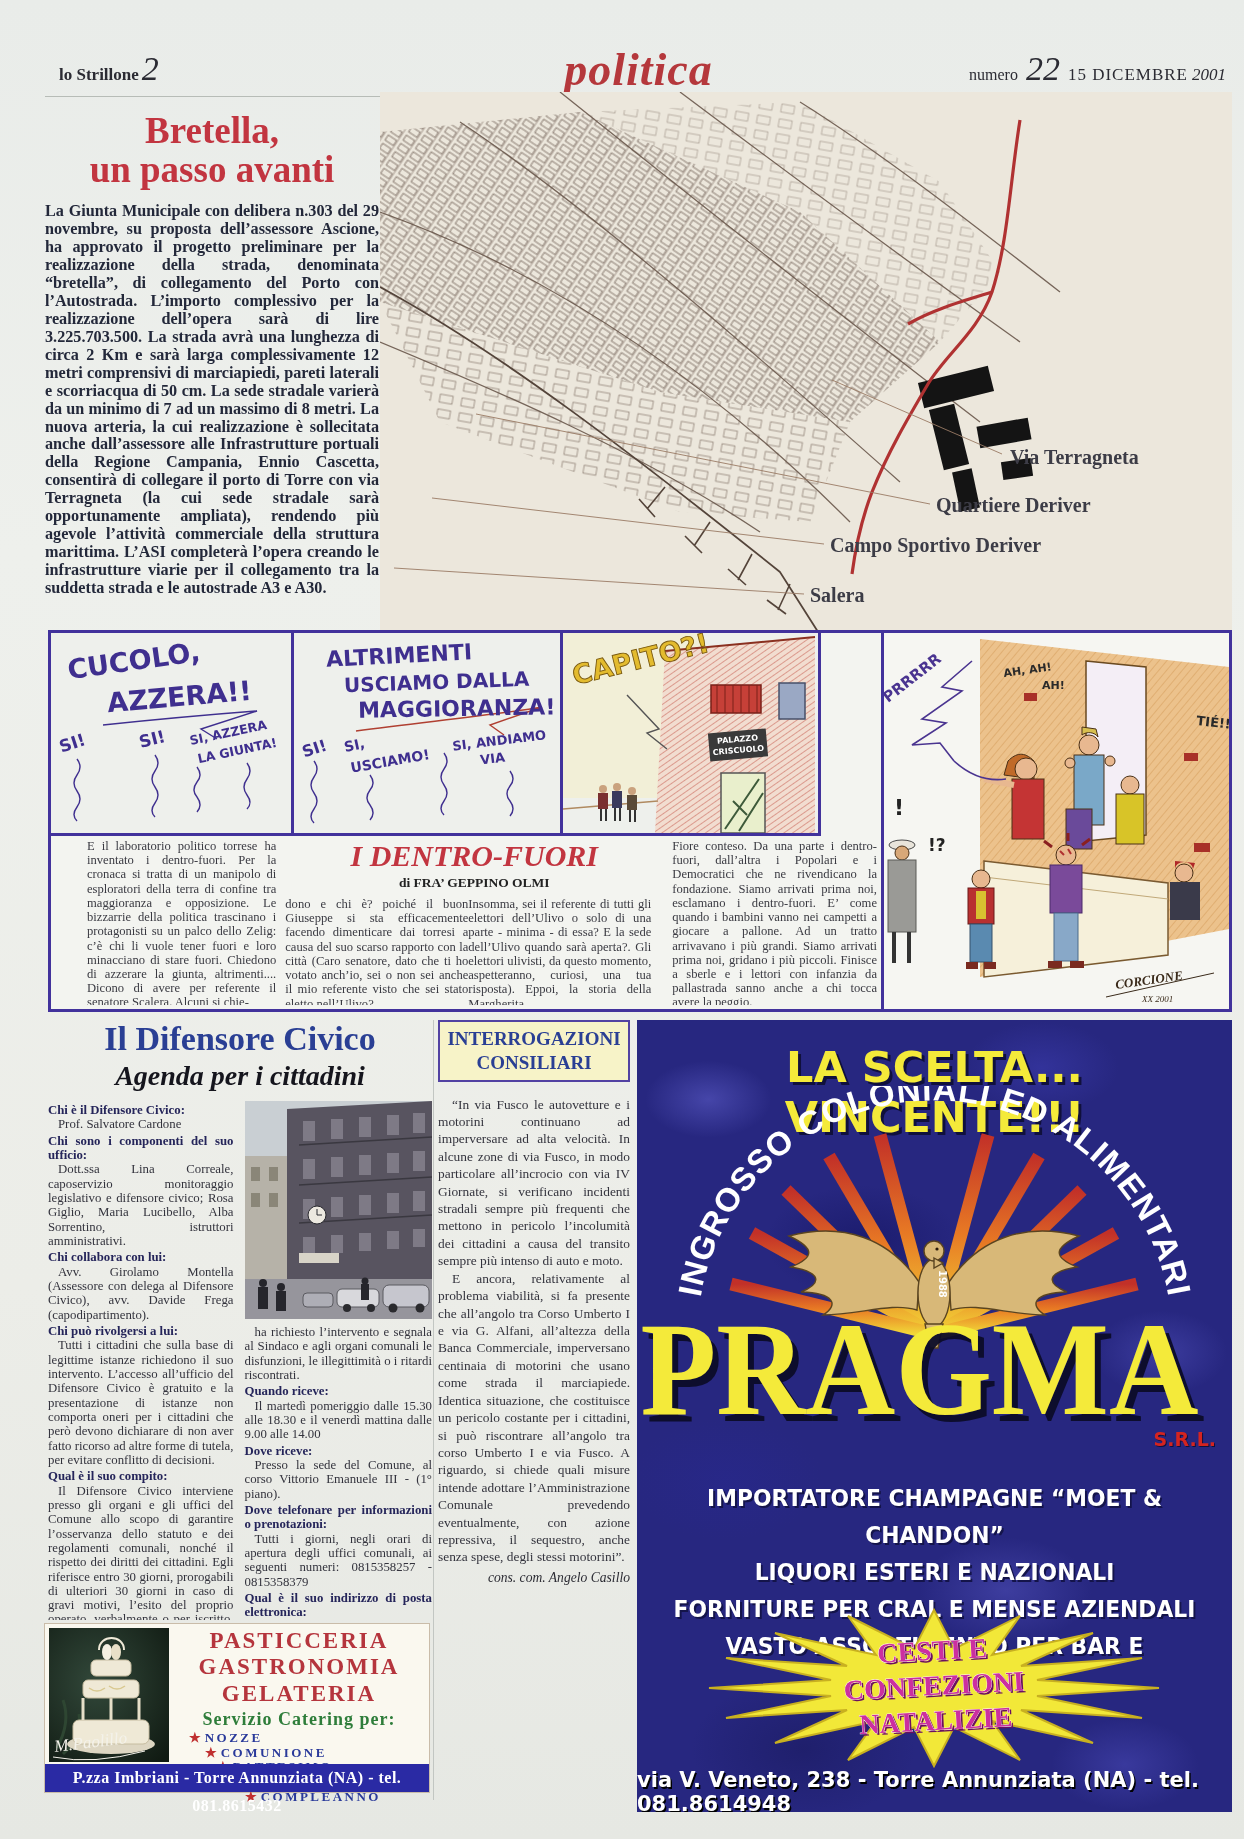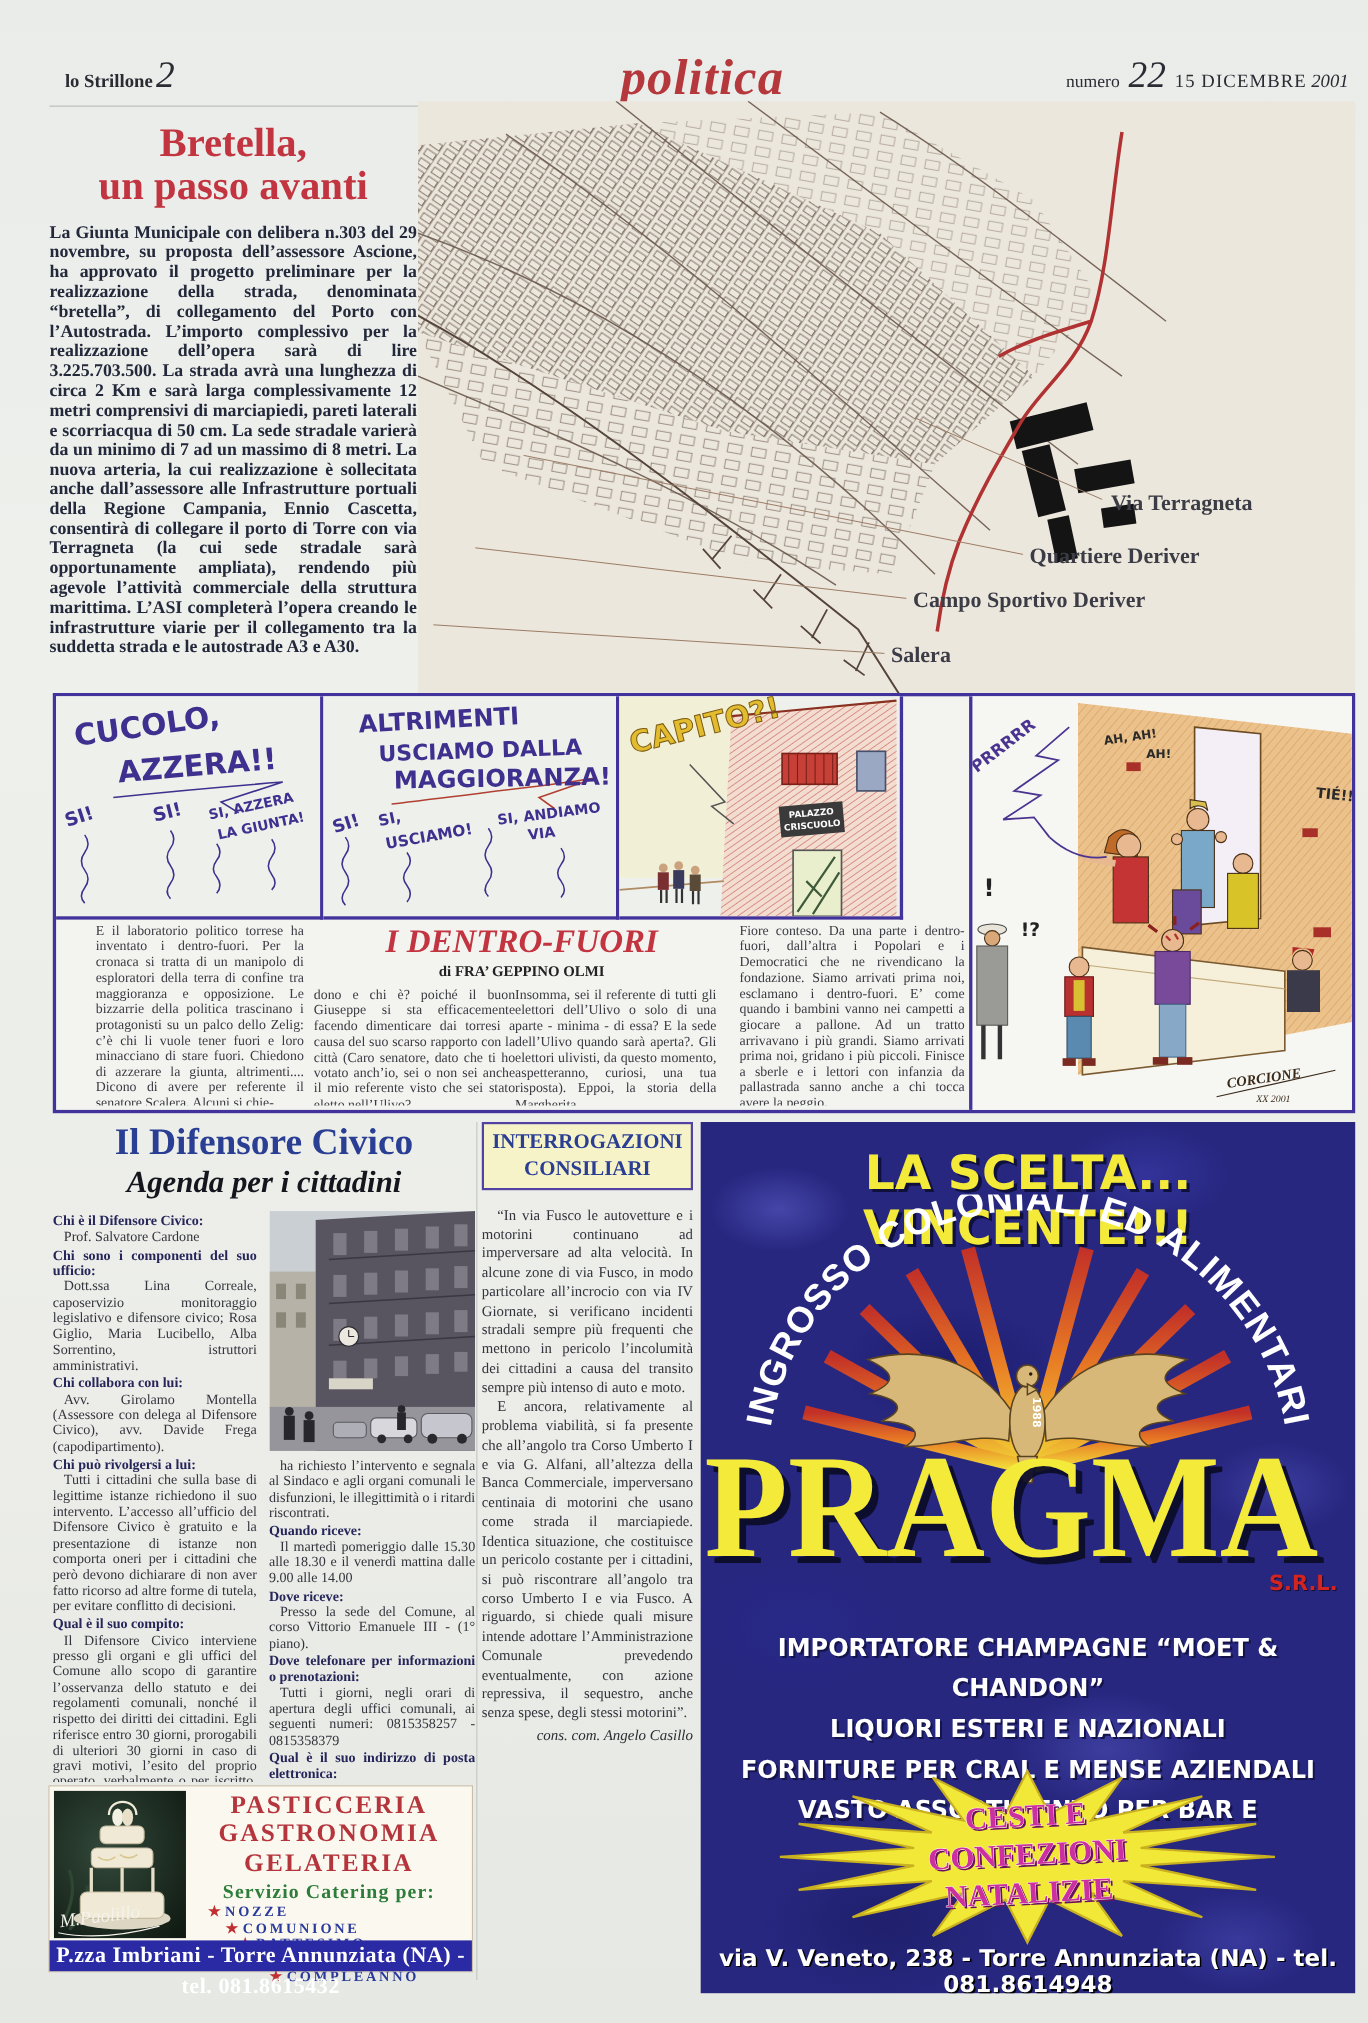--- a/index.html
+++ b/index.html
@@ -88,36 +88,36 @@
   #prg-arch{position:absolute;left:0;top:66px;}
   .prg-brand{position:absolute;left:0;right:30px;top:288px;text-align:center;
       font-size:124px;font-weight:bold;letter-spacing:0px;line-height:1;
       color:#f4ea3a;text-shadow:6px 6px 0 rgba(12,12,40,.95);transform:scaleY(1.08);}
   .prg-srl{position:absolute;right:16px;top:408px;font-size:19px;font-weight:bold;
       color:#d42420;font-family:"DejaVu Sans",sans-serif;text-shadow:1px 1px 0 #10103c;}
   .prg-lines{position:absolute;left:0;right:0;top:460px;text-align:center;
       font-family:"DejaVu Sans",sans-serif;font-weight:bold;font-size:22.5px;line-height:37px;
       color:#fff;text-shadow:2px 2px 0 #14144a;transform:scaleX(.97);}
   #prg-burst{position:absolute;left:67px;top:578px;}
-  .prg-address{position:absolute;left:0;right:0;top:748px;text-align:center;
+  .prg-address{position:absolute;left:0;right:0;top:748px;text-align:left;
       font-family:"DejaVu Sans",sans-serif;font-weight:bold;font-size:21px;color:#fff;
       text-shadow:1.5px 1.5px 0 #000;}
 
   
   #pasticceria{position:absolute;left:44px;top:1623px;width:386px;height:170px;
       background:#faf8ef;border:1px solid #c9bca9;box-sizing:border-box;}
   #cake-photo{position:absolute;left:4px;top:4px;}
   .pas-content{position:absolute;left:128px;top:4px;right:4px;text-align:center;}
   .pas-h{font-size:23px;font-weight:bold;color:#b5353d;letter-spacing:2px;line-height:1.15;}
   .pas-catering{font-size:18px;font-weight:bold;color:#2e7d3a;margin-top:2px;letter-spacing:1px;}
   .pas-list{text-align:left;margin-top:1px;}
   .pas-item{font-size:13px;font-weight:bold;color:#2a3a9a;letter-spacing:2.5px;line-height:1.12;white-space:nowrap;}
   .pas-star{color:#c03030;margin-right:4px;letter-spacing:0;}
   .pas-bar{position:absolute;left:0;right:0;bottom:0;height:28px;background:#2a2aa4;
-      color:#fff;font-weight:bold;font-size:20px;text-align:center;line-height:28px;letter-spacing:.5px;}
+      color:#fff;font-weight:bold;font-size:16px;text-align:center;line-height:28px;letter-spacing:.5px;}
   .i1{margin-left:16px;} .i2{margin-left:32px;} .i3{margin-left:44px;} .i4{margin-left:58px;} .i5{margin-left:72px;}
 </style>
 </head>
 <body>
 
 <div id="page">
 
   <div id="masthead">
     <div class="mh-left">
       <span class="mh-name">lo Strillone</span><span class="mh-pagenum">2</span>

